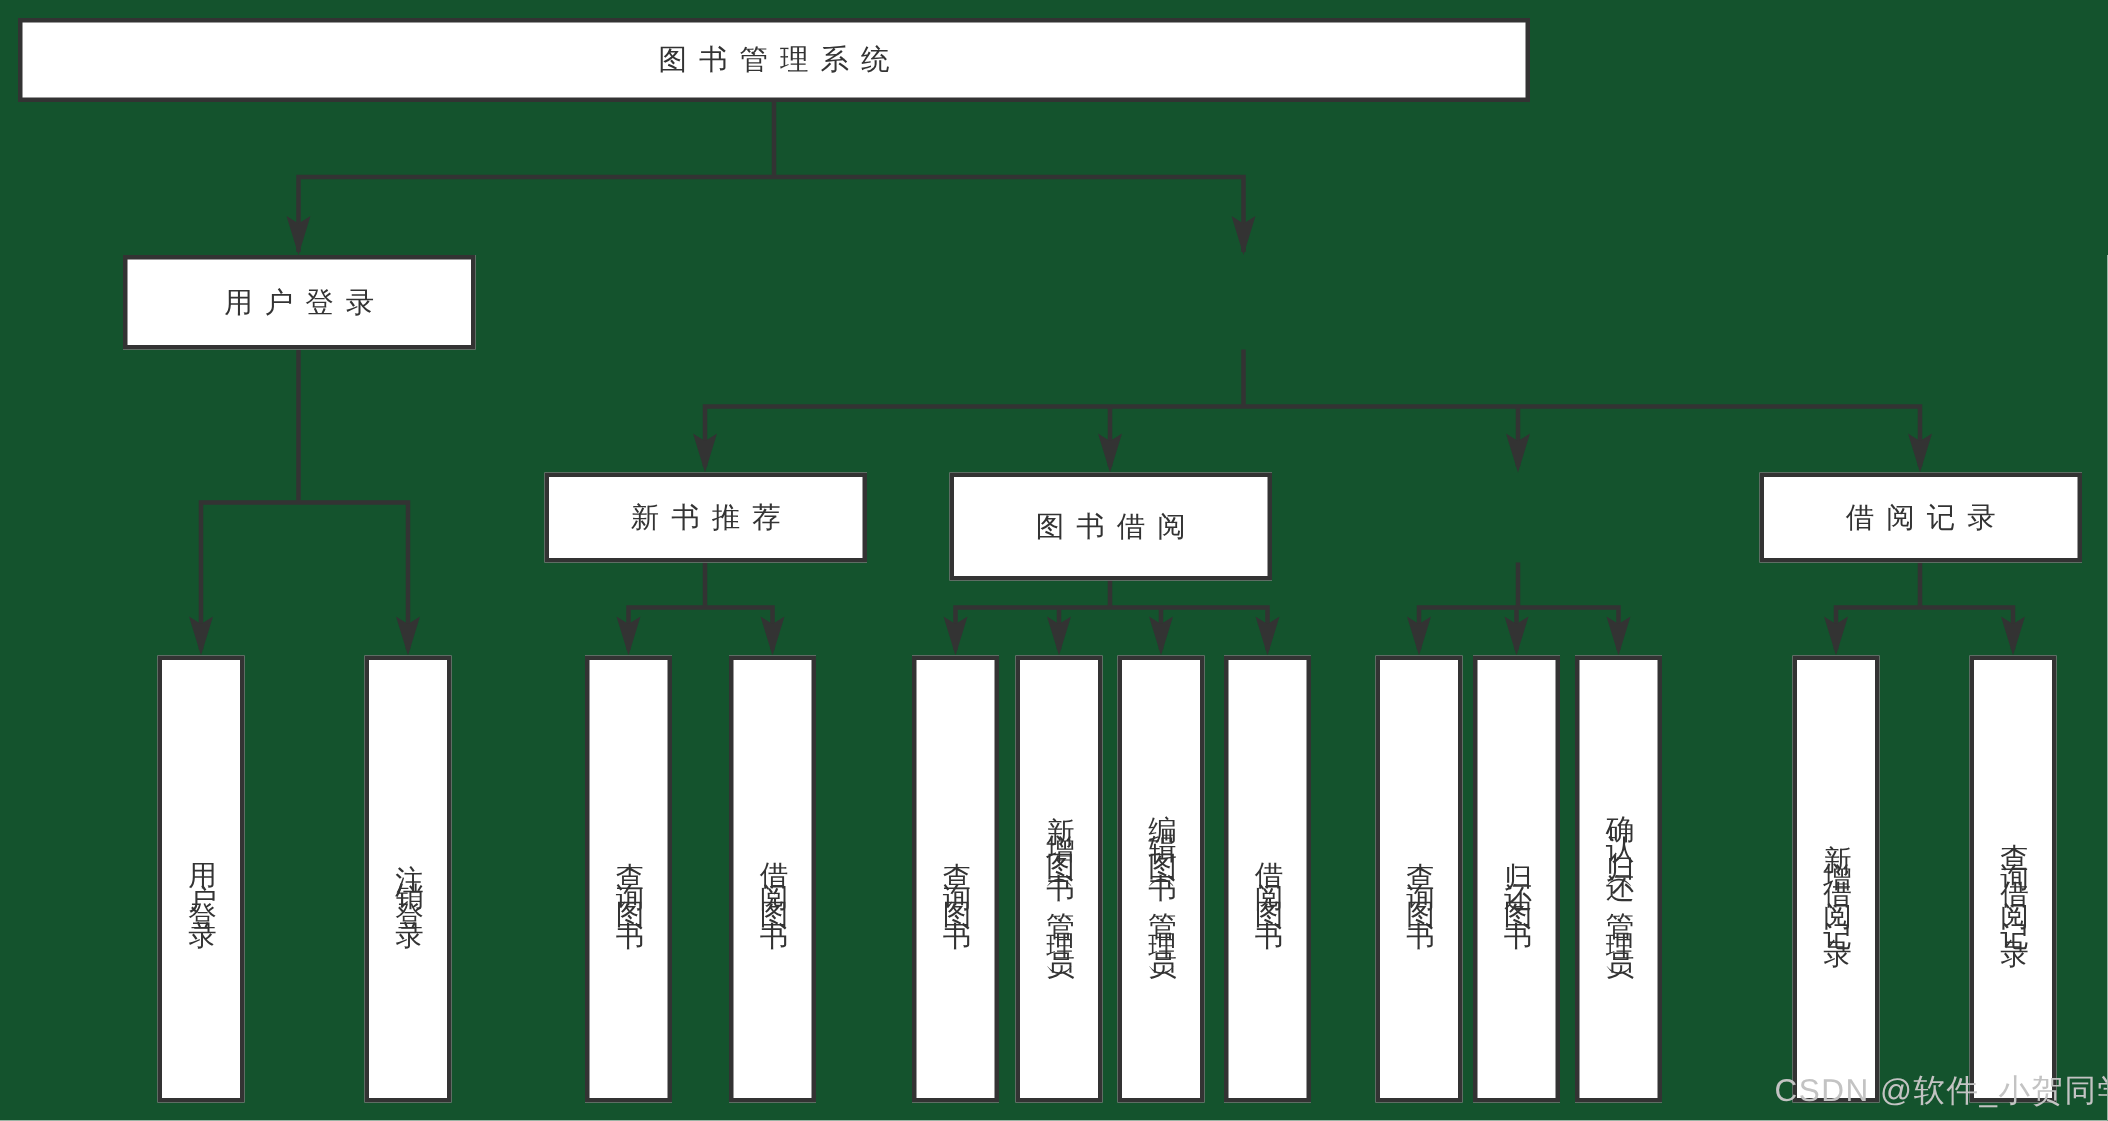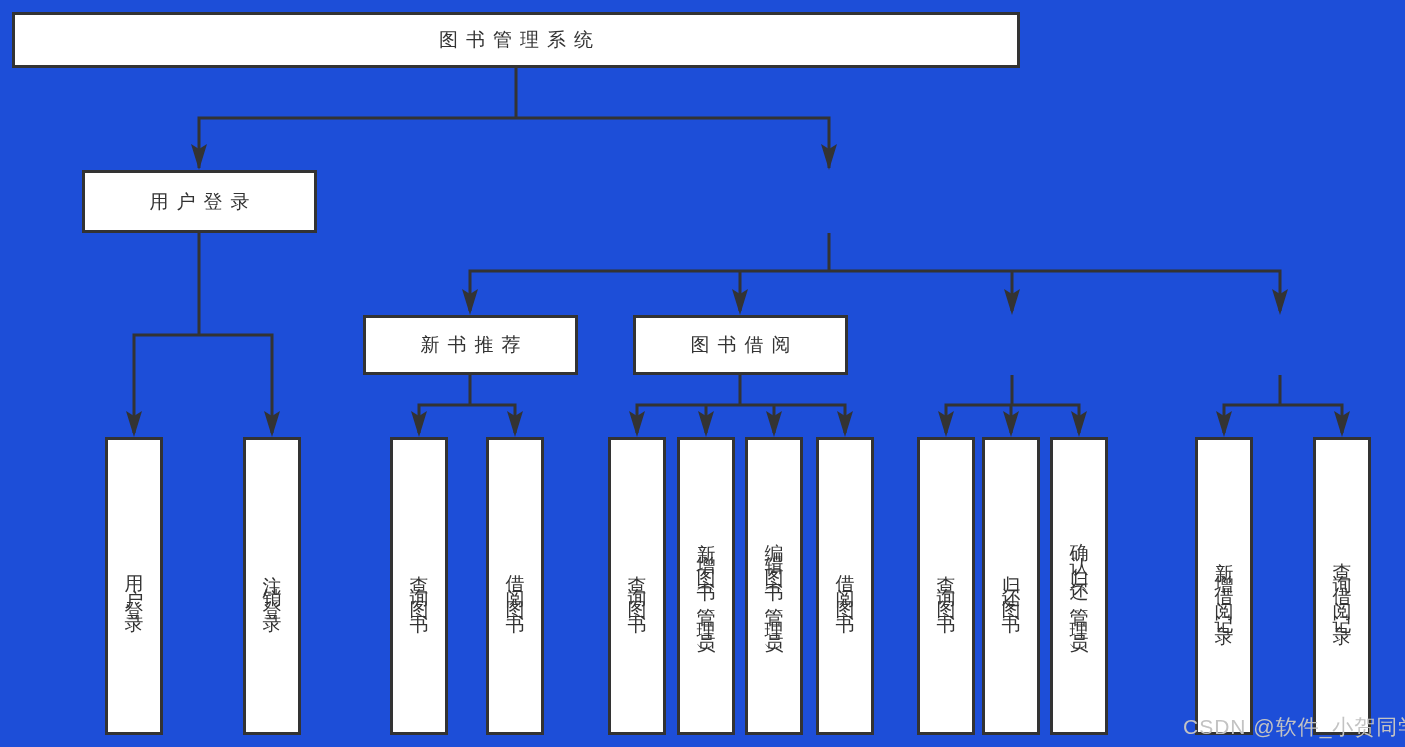--- a/index.html
+++ b/index.html
@@ -1,17 +1,17 @@
 <!DOCTYPE html>
 <html><head>
 <meta charset="utf-8">
 <style>
   html,body{margin:0;padding:0;background:#fff;}
   .canvas{
-    position:relative;width:1405px;height:747px;background:#1d4ed8;
+    position:relative;width:1405px;height:747px;background:#14532d;
     font-family:"Liberation Sans","DejaVu Sans",sans-serif;color:#333333;overflow:hidden;
   }
   .conn{position:absolute;left:0;top:0;}
   .node{
     position:absolute;box-sizing:border-box;border:3px solid #333333;background:#ffffff;
     display:flex;align-items:center;justify-content:center;
     font-size:19px;color:#333333;z-index:2;
   }
   .h{letter-spacing:8px;padding-left:8px;}
   .v{
@@ -58,21 +58,22 @@
       <polygon points="1224,437 1232,411 1224,416 1216,411"></polygon>
       <polygon points="1342,437 1350,411 1342,416 1334,411"></polygon>
     </g>
   </svg>
 
   <div class="node h" style="left:12px;top:12px;width:1008px;height:56px">图书管理系统</div>
 
   <div class="node h" style="left:82px;top:170px;width:235px;height:63px">用户登录</div>
 
   <div class="node h" style="left:363px;top:315px;width:215px;height:60px">新书推荐</div>
-  <div class="node h" style="left:633px;top:315px;width:215px;height:60px">图书借阅</div>
+  <div class="node h" style="left:633px;top:315px;width:215px;height:72px">图书借阅</div>
+  <div class="node h" style="left:1173px;top:315px;width:215px;height:60px">借阅记录</div>
 
   <div class="node v" style="left:105px;top:437px;width:58px;height:298px">用户登录</div>
   <div class="node v" style="left:243px;top:437px;width:58px;height:298px">注销登录</div>
 
   <div class="node v" style="left:390px;top:437px;width:58px;height:298px">查询图书</div>
   <div class="node v" style="left:486px;top:437px;width:58px;height:298px">借阅图书</div>
 
   <div class="node v" style="left:608px;top:437px;width:58px;height:298px">查询图书</div>
   <div class="node v" style="left:677px;top:437px;width:58px;height:298px">新增图书（管理员）</div>
   <div class="node v" style="left:745px;top:437px;width:58px;height:298px">编辑图书（管理员）</div>

